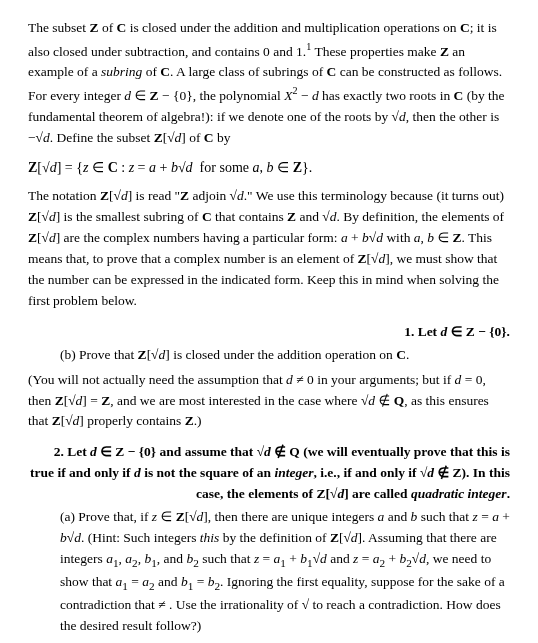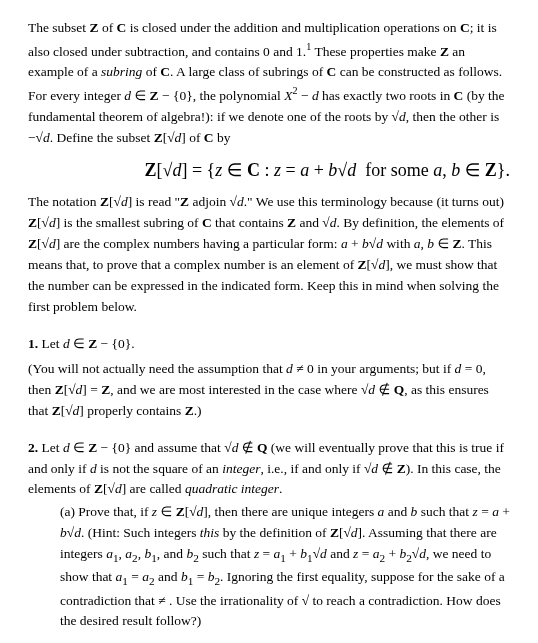--- a/index.html
+++ b/index.html
@@ -14,28 +14,29 @@
       line-height: 1.55;
     }
     .page {
       width: 100%;
     }
     p {
       margin-bottom: 8px;
       text-indent: 0;
     }
     .block-math {
-      text-align: right;
+      text-align: left;
       margin: 6px 0 8px 0;
-      font-size: 18px;
+      font-size: 14px;
     }
     .problem-num {
-      font-weight: normal;
-      margin-top: 16px;
+      font-weight: bold;
+      margin-top: 10px;
       margin-bottom: 2px;
+      text-align: right;
     }
     .sub-item {
       margin-left: 32px;
       margin-bottom: 3px;
     }
     sup { font-size: 0.75em; vertical-align: super; }
     .note-para {
       margin-top: 4px;
       margin-bottom: 4px;
     }
@@ -54,20 +55,23 @@
   </div>
 
   <p>
     The notation <b>Z</b>[√<i>d</i>] is read "<b>Z</b> adjoin √<i>d</i>." We use this terminology because (it turns out) <b>Z</b>[√<i>d</i>] is the smallest subring of <b>C</b> that contains <b>Z</b> and √<i>d</i>. By definition, the elements of <b>Z</b>[√<i>d</i>] are the complex numbers having a particular form: <i>a</i> + <i>b</i>√<i>d</i> with <i>a</i>, <i>b</i> ∈ <b>Z</b>. This means that, to prove that a complex number is an element of <b>Z</b>[√<i>d</i>], we must show that the number can be expressed in the indicated form. Keep this in mind when solving the first problem below.
   </p>
 
   <p class="problem-num">
     <b>1.</b> Let <i>d</i> ∈ <b>Z</b> − {0}.
   </p>
 
+  <div class="sub-item">
+    (b) Prove that <b>Z</b>[√<i>d</i>] is closed under the addition operation on <b>C</b>.
+  </div>
 
   <p class="note-para">
     (You will not actually need the assumption that <i>d</i> ≠ 0 in your arguments; but if <i>d</i> = 0, then <b>Z</b>[√<i>d</i>] = <b>Z</b>, and we are most interested in the case where √<i>d</i> ∉ <b>Q</b>, as this ensures that <b>Z</b>[√<i>d</i>] properly contains <b>Z</b>.)
   </p>
 
   <p class="problem-num">
     <b>2.</b> Let <i>d</i> ∈ <b>Z</b> − {0} and assume that √<i>d</i> ∉ <b>Q</b> (we will eventually prove that this is true if and only if <i>d</i> is not the square of an <i>integer</i>, i.e., if and only if √<i>d</i> ∉ <b>Z</b>). In this case, the elements of <b>Z</b>[√<i>d</i>] are called <i>quadratic integer</i>.
   </p>
 
   <div class="sub-item">

